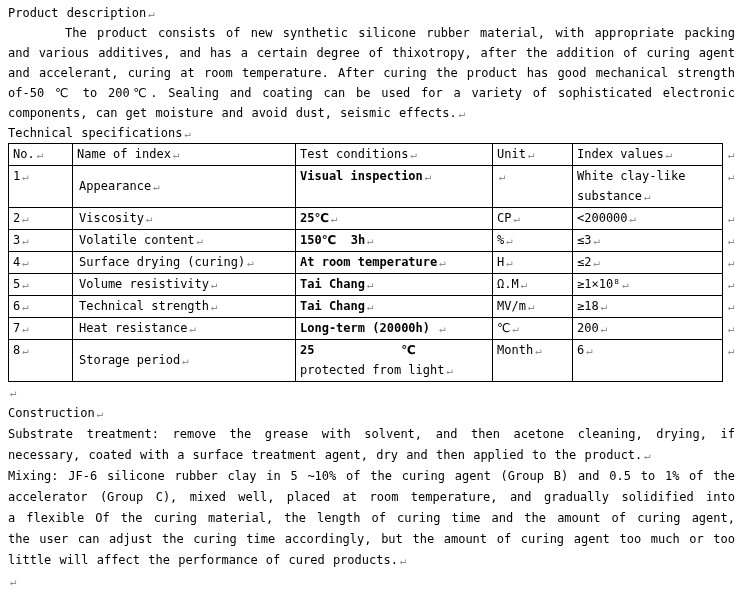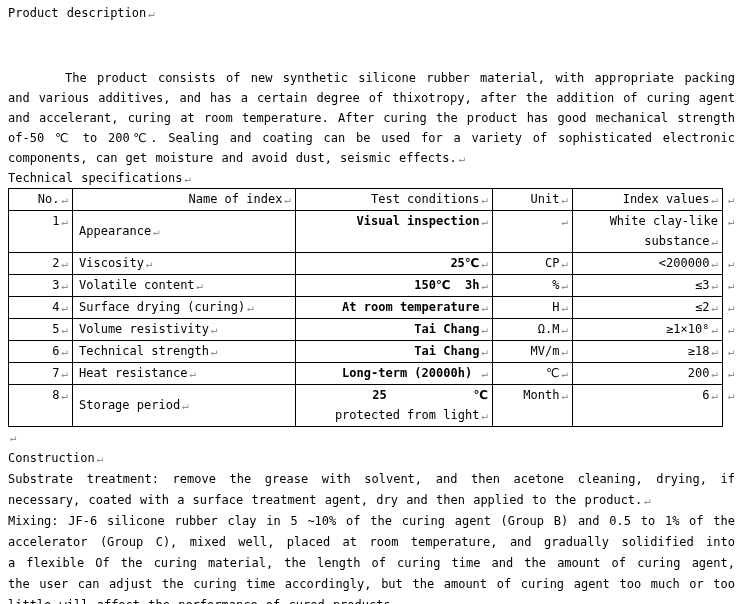--- a/index.html
+++ b/index.html
@@ -22,42 +22,42 @@
   }
   .top .line { line-height: 20px; height: 20px; }
   .bottom .line { line-height: 21px; height: 21px; }
   .line { white-space: nowrap; }
   .j {
     text-align: justify;
     text-align-last: justify;
     white-space: normal;
     overflow: hidden;
   }
-  .indent { text-indent: 57px; margin-top: 45px; }
+  .indent { text-indent: 57px; }
   .left { text-align: left; word-spacing: 1px; }
   .pm {
     color: #909090;
     font-size: 11px;
     padding-left: 2px;
     word-spacing: 0;
   }
   table.spec {
     border-collapse: collapse;
     table-layout: fixed;
     width: 730px;
     margin: 0;
   }
   table.spec th, table.spec td {
     border: 1px solid #000000;
     padding: 0 4px;
     line-height: 20px;
     font-weight: normal;
     font-size: 12px;
     vertical-align: top;
-    text-align: right;
+    text-align: left;
     overflow: hidden;
   }
   table.spec th { vertical-align: middle; }
   table.spec td.name {
     text-align: left;
     vertical-align: middle;
     padding-left: 6px;
   }
   table.spec td.rowend, table.spec th.rowend {
     border: none;

